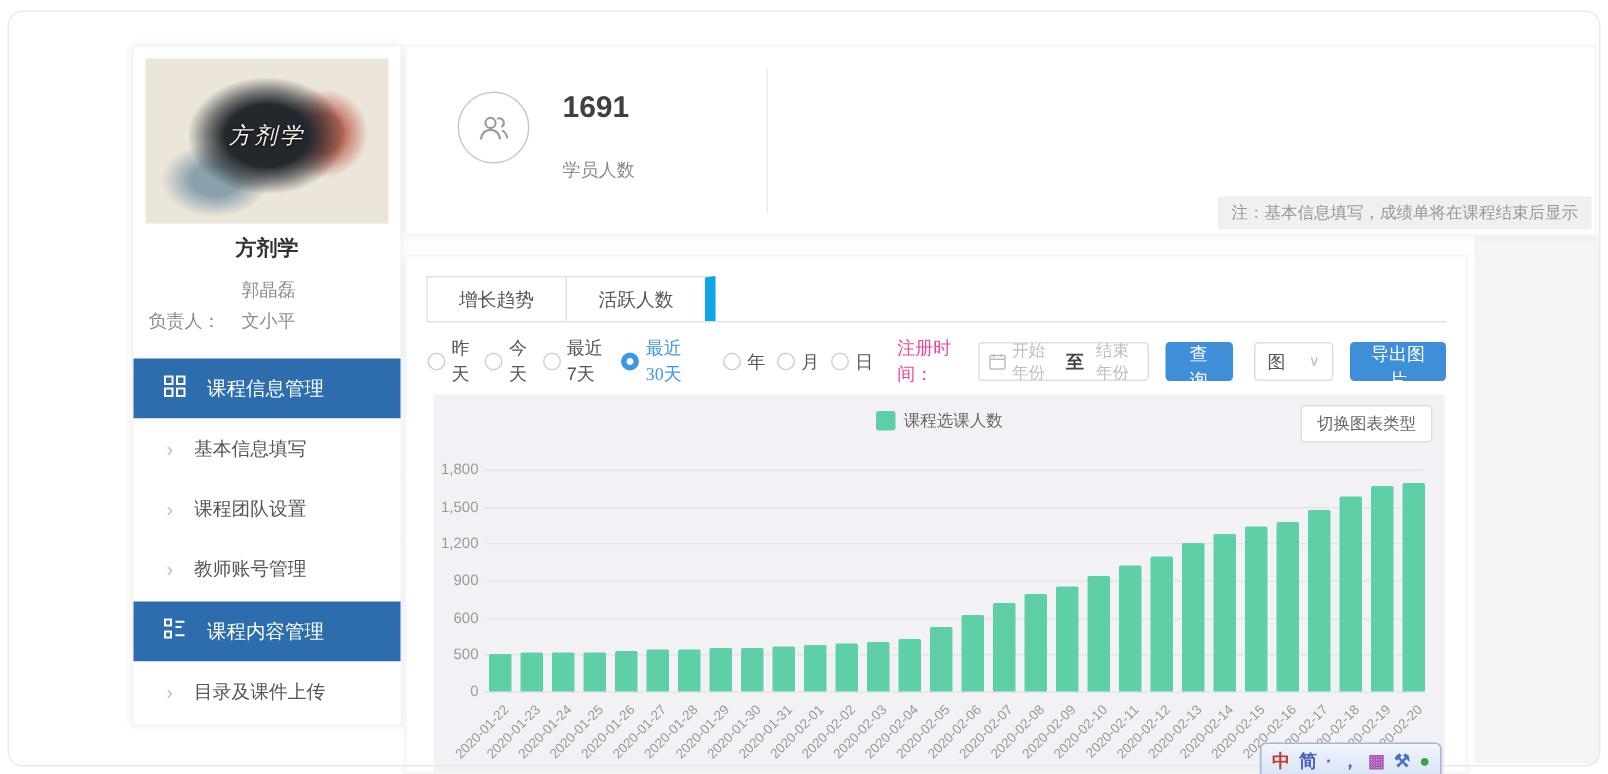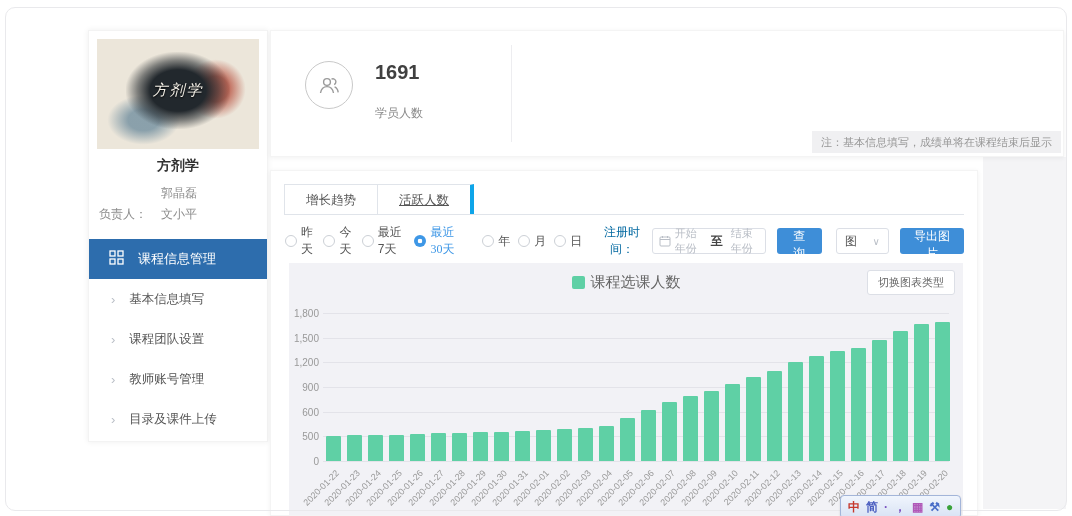--- a/index.html
+++ b/index.html
@@ -47,47 +47,47 @@
   .note-bar { position:absolute; right:2px; top:100px; height:22px; line-height:22px;
     background:#f0f0f2; color:#979797; font-size:11px; padding:0 9px; }
 
   
   .main-card { position:absolute; left:270px; top:170px; width:708px; height:346px; background:#fff;
     box-shadow:0 1px 5px rgba(0,0,0,.06); border:1px solid #f4f4f4; z-index:2; }
   .tabbar { position:absolute; left:13px; right:13px; top:13px; height:31px; display:flex;
     border-bottom:1px solid #e0e4ea; }
   .tab { height:30px; line-height:30px; padding:0 21px; font-size:12.5px; color:#555; cursor:pointer;
     border-top:1px solid #e0e4ea; border-left:1px solid #e0e4ea; background:#fff; }
-  .tab:last-of-type { border-right:4px solid #0ea5e9;text-decoration:underline; }
+  .tab:last-of-type { border-right:7px solid #0ea5e9; }
   .tab.active { color:#3e97e6; height:31px; }
 
   .filter-row { position:absolute; left:14px; top:56px; right:13px; height:28px;
     display:flex; align-items:center; font-size:12px; color:#555; }
   .radio { display:flex; align-items:center; margin-right:8px; cursor:pointer; }
   .radio .dot { width:12px; height:12px; border-radius:50%; border:1px solid #ccd0d6;
     background:#fff; margin-right:4px; flex:none; }
   .radio.sel .dot { border:none; background:radial-gradient(circle at 50% 50%, #fff 0 2px, #3e97e6 2.6px); }
   .radio.sel .rlabel { color:#3e97e6;font-family:Liberation Serif, serif; }
   .gap1 { width:14px; } .gap2 { width:4px; }
-  .reg-label { margin:0 6px 0 8px; color:#0369a1;text-align:center; }
+  .reg-label { margin:0 6px 0 8px; color:#ec4899; }
   .date-range { width:140px; height:26px; border:1px solid #dcdfe6; border-radius:3px; background:#fff;
     display:flex; align-items:center; padding:0 6px; color:#b9bec6; font-size:11px; cursor:text; }
   .date-range .to { color:#444; font-weight:bold; font-size:12px; margin:0 8px; }
   .date-range svg { margin-right:4px; flex:none; }
   .btn-blue { height:26px; padding:0 13px; background:#3e8ed8; color:#fff; border:none; border-radius:3px;
     font-size:12px; cursor:pointer; font-family:inherit; }
   .sel-box { width:62px; height:26px; border:1px solid #dcdfe6; border-radius:3px; background:#fff;
     display:flex; align-items:center; justify-content:space-between; padding:0 8px; font-size:12px;
     color:#555; cursor:pointer; }
   .sel-box .caret { color:#b9bec6; font-size:10px; }
 
   
   .chart-block { position:absolute; left:18px; top:92px; width:674px; bottom:0; background:#f2f2f6; overflow:hidden; }
   .legend { position:absolute; left:0; right:0; top:10px; display:flex; justify-content:center;
-    align-items:center; font-size:15px; color:#666; }
+    align-items:center; font-size:11px; color:#666; }
   .legend .swatch { width:13px; height:13px; border-radius:2px; margin-right:6px; }
   .switch-btn { position:absolute; right:8px; top:7px; height:25px; padding:0 10px; background:#fff;
     border:1px solid #dcdfe6; border-radius:3px; font-size:11px; color:#666; cursor:pointer; font-family:inherit; }
   .plot { position:absolute; left:0; top:0; right:0; bottom:0; }
   .gridline { position:absolute; left:34px; width:626px; height:1px; background:#e3e3e9; }
   .ytick { position:absolute; width:30px; text-align:right; font-size:10px; color:#999; }
   .bars { position:absolute; left:34px; top:50px; width:630px; height:148px;
     display:flex; align-items:flex-end; }
   .bar-slot { width:21px; display:flex; justify-content:center; align-items:flex-end; height:100%; }
   .bar { width:15px; border-radius:1px 1px 0 0; }
@@ -137,20 +137,28 @@
           <span class="chev">›</span>
           <span>基本信息填写</span>
         </div>
         <div class="menu-item">
           <span class="chev">›</span>
           <span>课程团队设置</span>
         </div>
         <div class="menu-item">
           <span class="chev">›</span>
           <span>教师账号管理</span>
+        </div>
+        <div class="menu-header">
+          <span><svg width="15" height="15" viewBox="0 0 15 15" fill="none" stroke="#fff" stroke-width="1.3">
+              <rect x="1" y="1" width="4" height="4"></rect>
+              <rect x="1" y="9" width="4" height="4"></rect>
+              <path d="M8 2.5h6M8 11.5h6M8 6h4"></path>
+            </svg></span>
+          <span>课程内容管理</span>
         </div>
         <div class="menu-item">
           <span class="chev">›</span>
           <span>目录及课件上传</span>
         </div>
       </div>
   </div>
 
   <div class="right-panel"></div>
 

